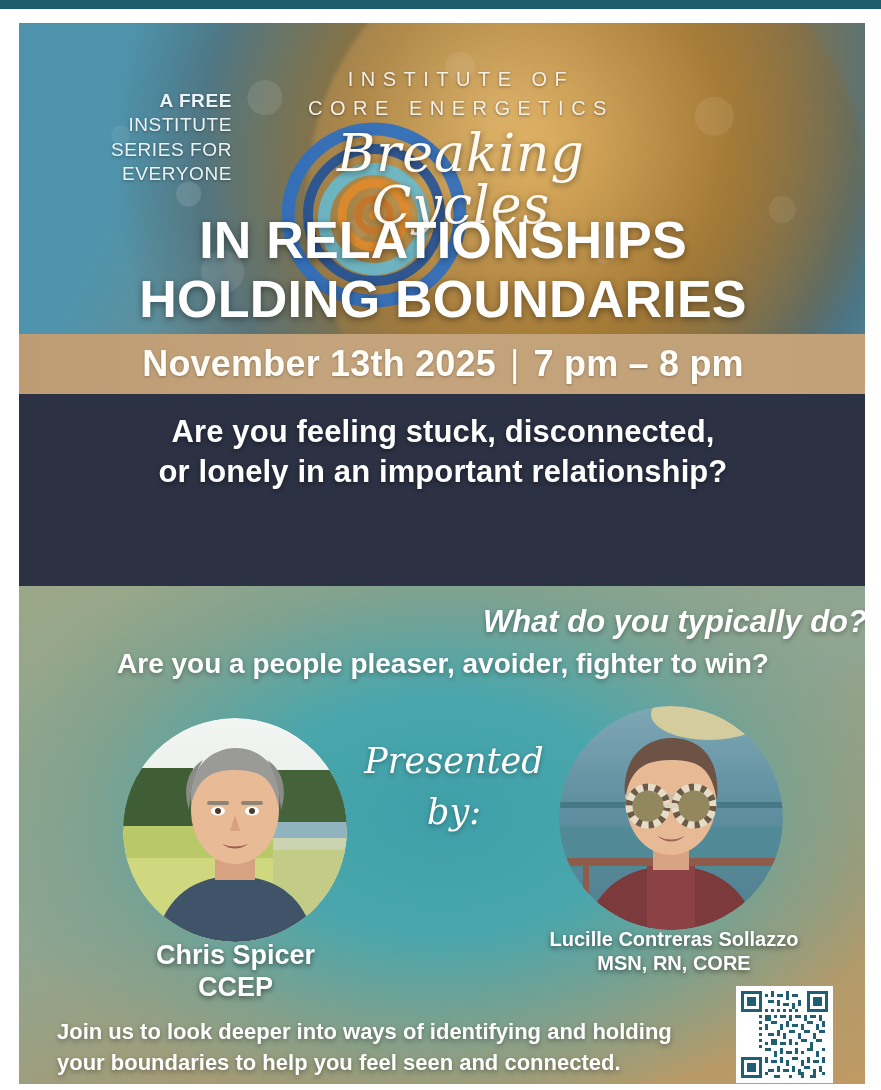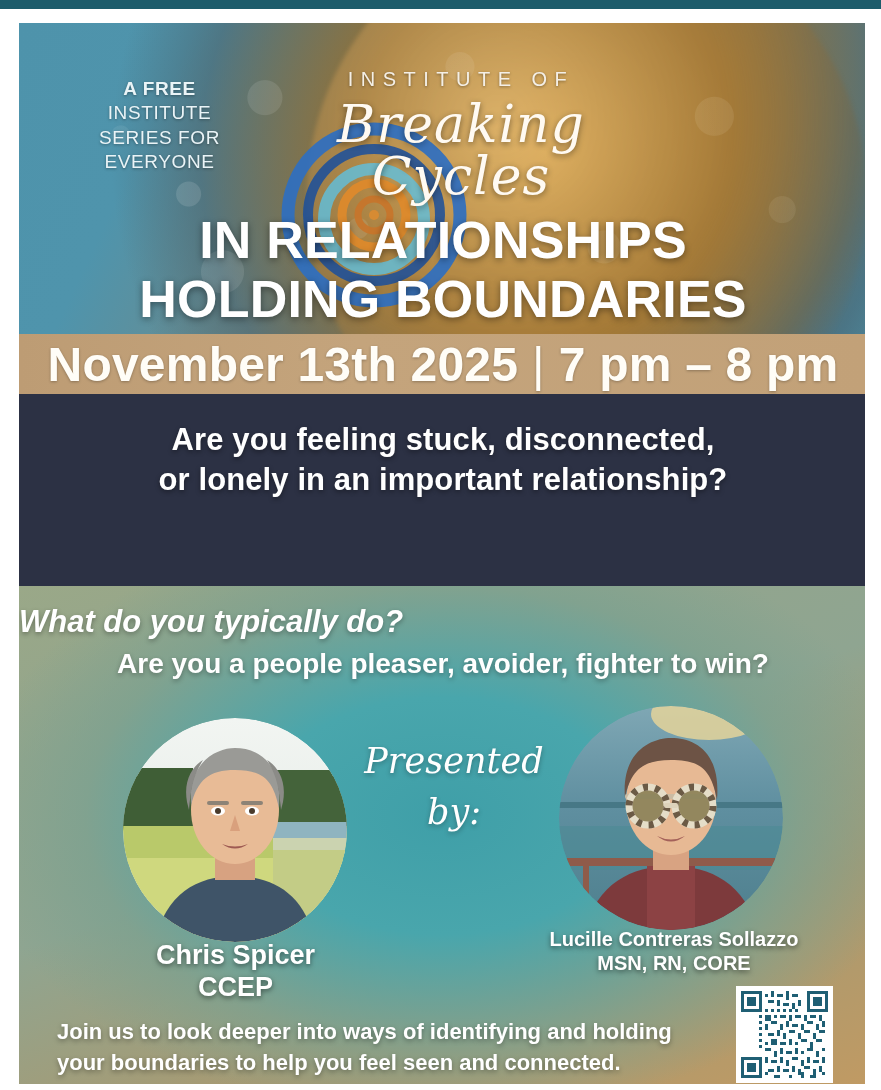--- a/index.html
+++ b/index.html
@@ -71,23 +71,23 @@
     width: 560px; height: 560px;
     border-radius: 50%;
     background:
       radial-gradient(circle at 34% 36%, rgba(255,214,150,.45) 0%, rgba(181,132,62,.45) 45%, rgba(120,92,50,.25) 70%, rgba(0,0,0,0) 78%);
     filter: blur(2px);
     pointer-events: none;
   }
 
   .free-block {
     position: absolute;
-    left: 68px; top: 54px;
+    left: 68px; top: 66px;
     width: 145px;
-    text-align: center;
+    text-align: right;
     color: #eaf4f7;
     line-height: 1.28;
     letter-spacing: .6px;
     text-shadow: 0 1px 3px rgba(0,0,0,.35);
   }
   .free-block .l1 { font-size: 19px; font-weight: 700; }
   .free-block .l2,
   .free-block .l3,
   .free-block .l4 { font-size: 19px; font-weight: 400; }
 
@@ -145,35 +145,35 @@
     position: absolute;
     left: 0; top: 311px;
     width: 848px; height: 60px;
     background: linear-gradient(90deg, #bd9c74 0%, #c4a47c 40%, #c2a178 100%);
     display: flex;
     align-items: center;
     justify-content: center;
   }
   .date-band .txt {
     color: #fffdf7;
-    font-size: 48px;
+    font-size: 36px;
     font-weight: 700;
     letter-spacing: .2px;
     text-shadow: 0 1px 3px rgba(0,0,0,.28);
     white-space: nowrap;
   }
   .date-band .sep { margin: 0 14px; font-weight: 400; }
 
   
   .navy-band {
     position: absolute;
     left: 0; top: 371px;
     width: 848px; height: 192px;
     background: #2c3144;
-    padding-top: 26px;
+    padding-top: 18px;
   }
   .navy-band .hook {
     text-align: center;
     color: #ffffff;
     font-size: 31px;
     font-weight: 700;
     line-height: 1.3;
     letter-spacing: .1px;
     text-shadow: 0 2px 5px rgba(0,0,0,.4);
   }
@@ -195,21 +195,21 @@
     overflow: hidden;
     background:
       radial-gradient(ellipse 68% 74% at 50% 46%, #3f9fa8 0%, #49a6ac 32%, rgba(123,161,144,.75) 62%, rgba(160,160,120,0) 82%),
       linear-gradient(160deg, #9aa888 0%, #93a58c 22%, #8fa591 45%, #a79a72 72%, #c09a63 100%);
   }
 
   .lower .q1 {
     position: absolute;
     left: 0; top: 18px;
     width: 848px;
-    text-align: left;
+    text-align: right;
     color: #ffffff;
     font-size: 31px;
     font-weight: 700;
     font-style: italic;
     text-shadow: 0 2px 5px rgba(0,0,0,.32);
   }
   .lower .q2 {
     position: absolute;
     left: 0; top: 62px;
     width: 848px;
@@ -302,20 +302,21 @@
         <circle cx="100" cy="100" r="86" fill="none" stroke="#2f6fc0" stroke-width="13" opacity=".92"></circle>
         <circle cx="100" cy="100" r="66" fill="none" stroke="#1a4f9c" stroke-width="10" opacity=".85"></circle>
         <circle cx="100" cy="104" r="50" fill="none" stroke="#5fc0e0" stroke-width="12" opacity=".8"></circle>
         <circle cx="100" cy="100" r="32" fill="none" stroke="#e08a2a" stroke-width="9" opacity=".9"></circle>
         <circle cx="100" cy="100" r="16" fill="none" stroke="#c8742a" stroke-width="7" opacity=".9"></circle>
         <circle cx="100" cy="100" r="5" fill="#d98b33" opacity=".95"></circle>
       </svg>
 
       <div class="brand">
         <div class="inst">INSTITUTE OF</div>
+        <div class="core">CORE ENERGETICS</div>
         <div class="script">Breaking Cycles</div>
       </div>
 
       <div class="hero-title">
         <div>IN RELATIONSHIPS</div>
         <div>HOLDING BOUNDARIES</div>
       </div>
     </div>
 
     <div class="date-band">

